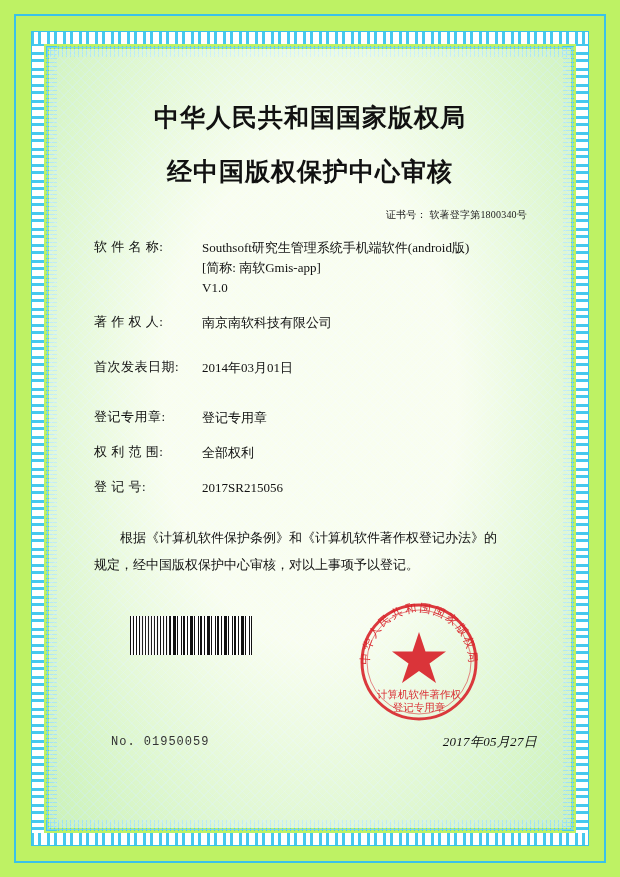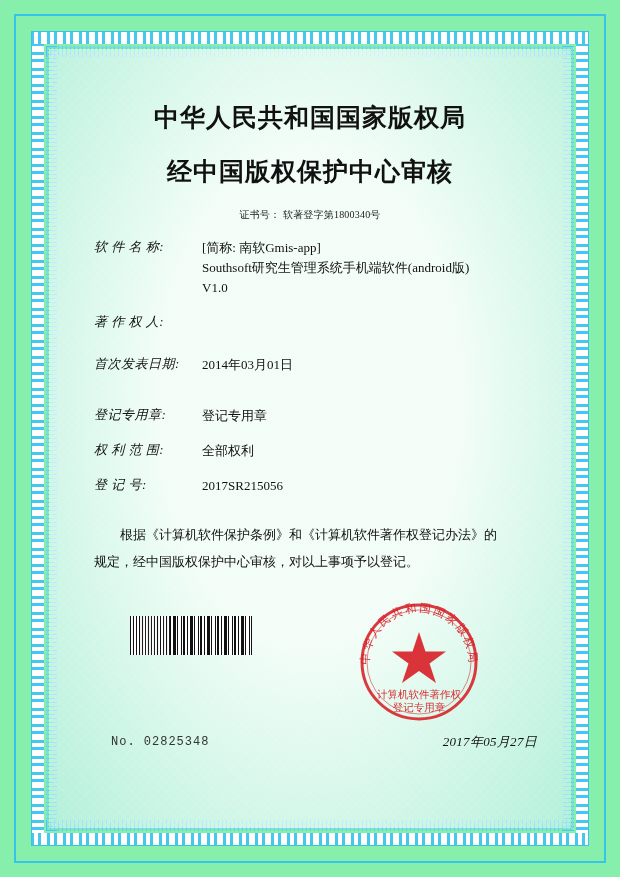--- a/index.html
+++ b/index.html
@@ -12,21 +12,21 @@
     height: 877px;
     font-family: "Liberation Serif", serif;
     overflow: hidden;
   }
 
   
   #certificate {
     position: relative;
     width: 620px;
     height: 877px;
-    background: #86efac;
+    background: #bef264;
   }
 
   
   .frame-outer {
     position: absolute;
     left: 14px;
     top: 14px;
     width: 592px;
     height: 849px;
     box-sizing: border-box;
@@ -115,23 +115,24 @@
   .title-sub {
     text-align: center;
     font-family: "Liberation Serif", serif;
     font-size: 25px;
     font-weight: bold;
     letter-spacing: 1px;
     margin-top: 21px;
     color: #111;
   }
   .cert-no {
-    text-align: center;
+    text-align: right;
     font-size: 10px;
     margin-top: 20px;
+    padding-right: 44px;
     color: #222;
     letter-spacing: .2px;
   }
 
   
   .fields {
     margin-top: 16px;
     padding-left: 45px;
     padding-right: 34px;
     font-size: 13px;
@@ -140,21 +141,20 @@
     display: flex;
     align-items: flex-start;
     margin-bottom: 0;
   }
   .lbl {
     width: 108px;
     flex: 0 0 108px;
     font-size: 13px;
     color: #111;
     letter-spacing: .5px;
-    font-style: italic;
   }
   .lbl.sp {
     display: flex;
     justify-content: space-between;
   }
   .val {
     font-size: 13px;
     color: #111;
     line-height: 1.55;
   }
@@ -165,21 +165,20 @@
 
   
   .para {
     margin-top: 26px;
     padding-left: 45px;
     padding-right: 40px;
     font-size: 13px;
     line-height: 2.1;
     text-align: justify;
     color: #111;
-    font-family: Liberation Mono, monospace;
   }
   .para .indent { display: inline-block; width: 26px; }
 
   
   .barcode {
     position: absolute;
     left: 81px;
     top: 567px;
     width: 122px;
     height: 39px;
@@ -247,30 +246,31 @@
 
     <div class="title-main">中华人民共和国国家版权局</div>
     <div class="title-sub">经中国版权保护中心审核</div>
     <div class="cert-no">证书号： 软著登字第1800340号</div>
 
     <div class="fields">
 
       <div class="row">
         <div class="lbl sp">软 件 名 称:</div>
         <div class="val val-lines">
+          <div>Southsoft研究生管理系统手机端软件(android版)</div>
           <div>[简称: 南软Gmis-app]</div>
-          <div>Southsoft研究生管理系统手机端软件(android版)</div>
           <div>V1.0</div>
         </div>
       </div>
 
       <div class="gap-md"></div>
 
       <div class="row">
         <div class="lbl sp">著 作 权 人:</div>
+        <div class="val">南京南软科技有限公司</div>
       </div>
 
       <div class="gap-lg"></div>
 
       <div class="row">
         <div class="lbl">首次发表日期:</div>
         <div class="val">2014年03月01日</div>
       </div>
 
       <div class="gap-md"></div>
@@ -320,17 +320,17 @@
 
         <text font-family="Liberation Serif, serif" font-size="11.5" fill="#d8232a" opacity="0.95" letter-spacing="2">
           <textPath href="#arcTop" startOffset="50%" text-anchor="middle">中华人民共和国国家版权局</textPath>
         </text>
 
         <text x="64" y="100" text-anchor="middle" font-family="Liberation Serif, serif" font-size="10.5" fill="#d8232a" opacity="0.95">计算机软件著作权</text>
         <text x="64" y="113" text-anchor="middle" font-family="Liberation Serif, serif" font-size="10.5" fill="#d8232a" opacity="0.95">登记专用章</text>
       </svg>
     </div>
 
-    <div class="footer-no">No. 02825348</div>
+    <div class="footer-no">No. 01950059</div>
     <div class="footer-date">2017年05月27日</div>
 
   </div>
 </div>
 
 </body></html>

